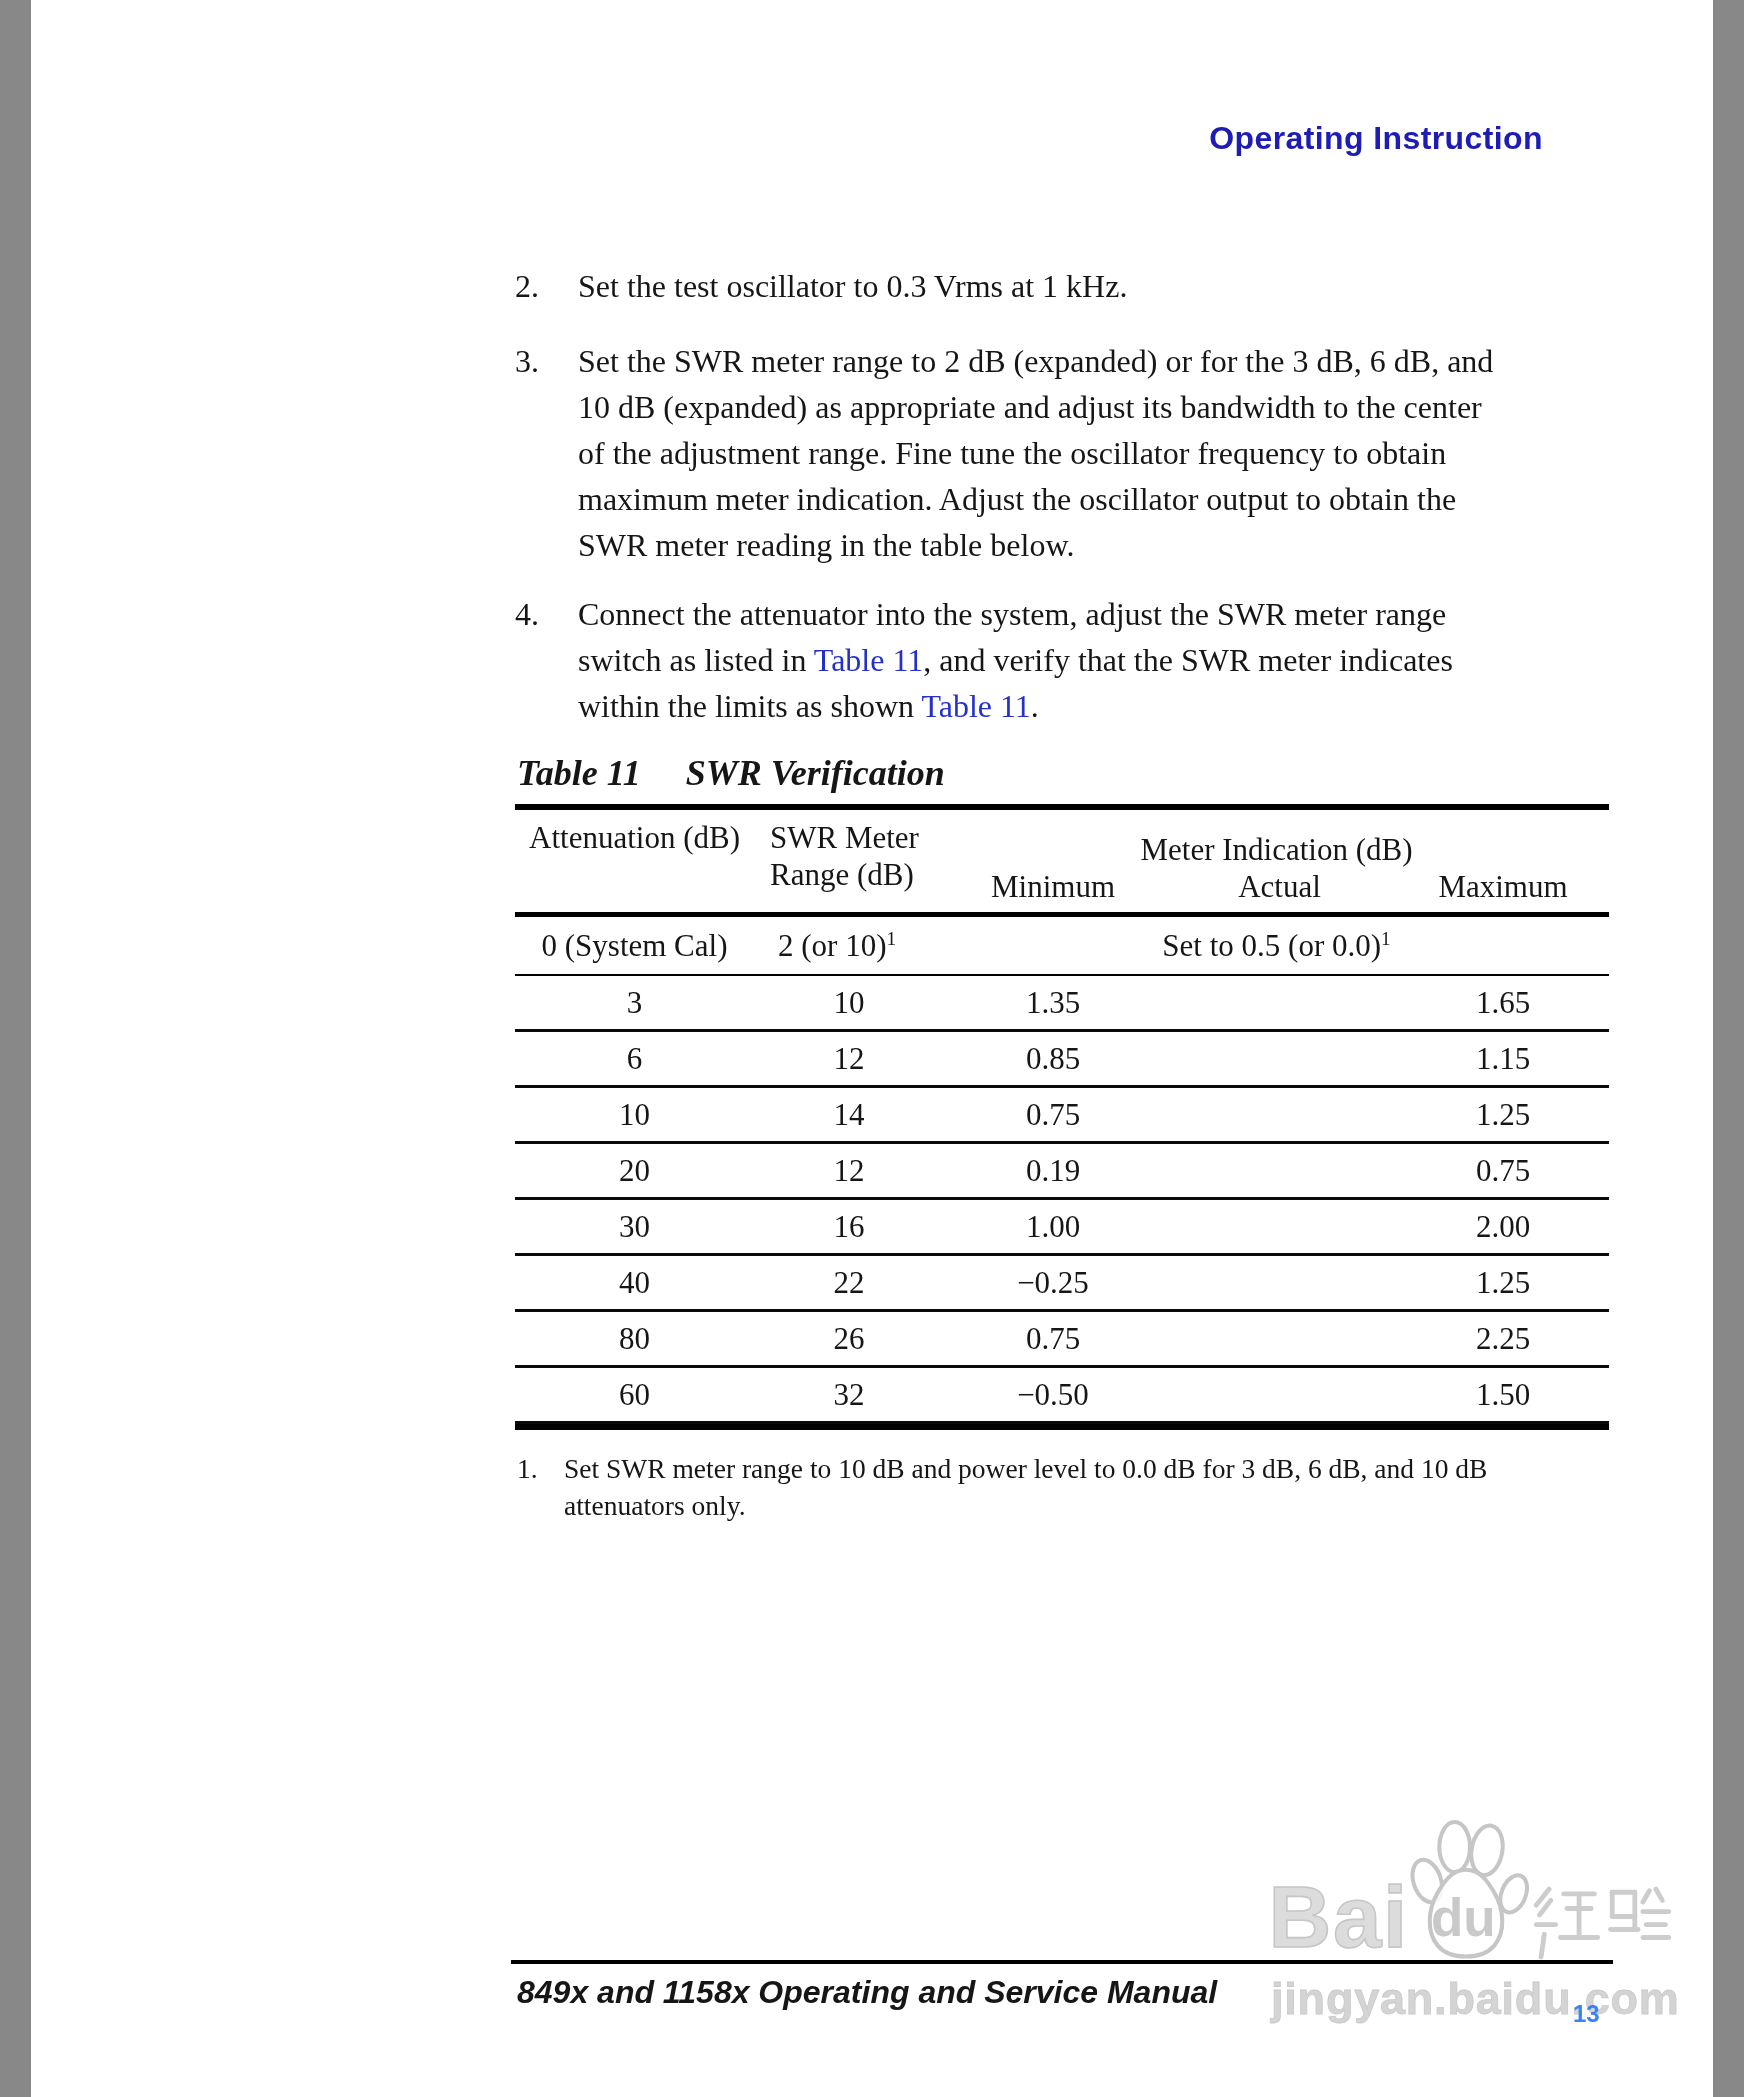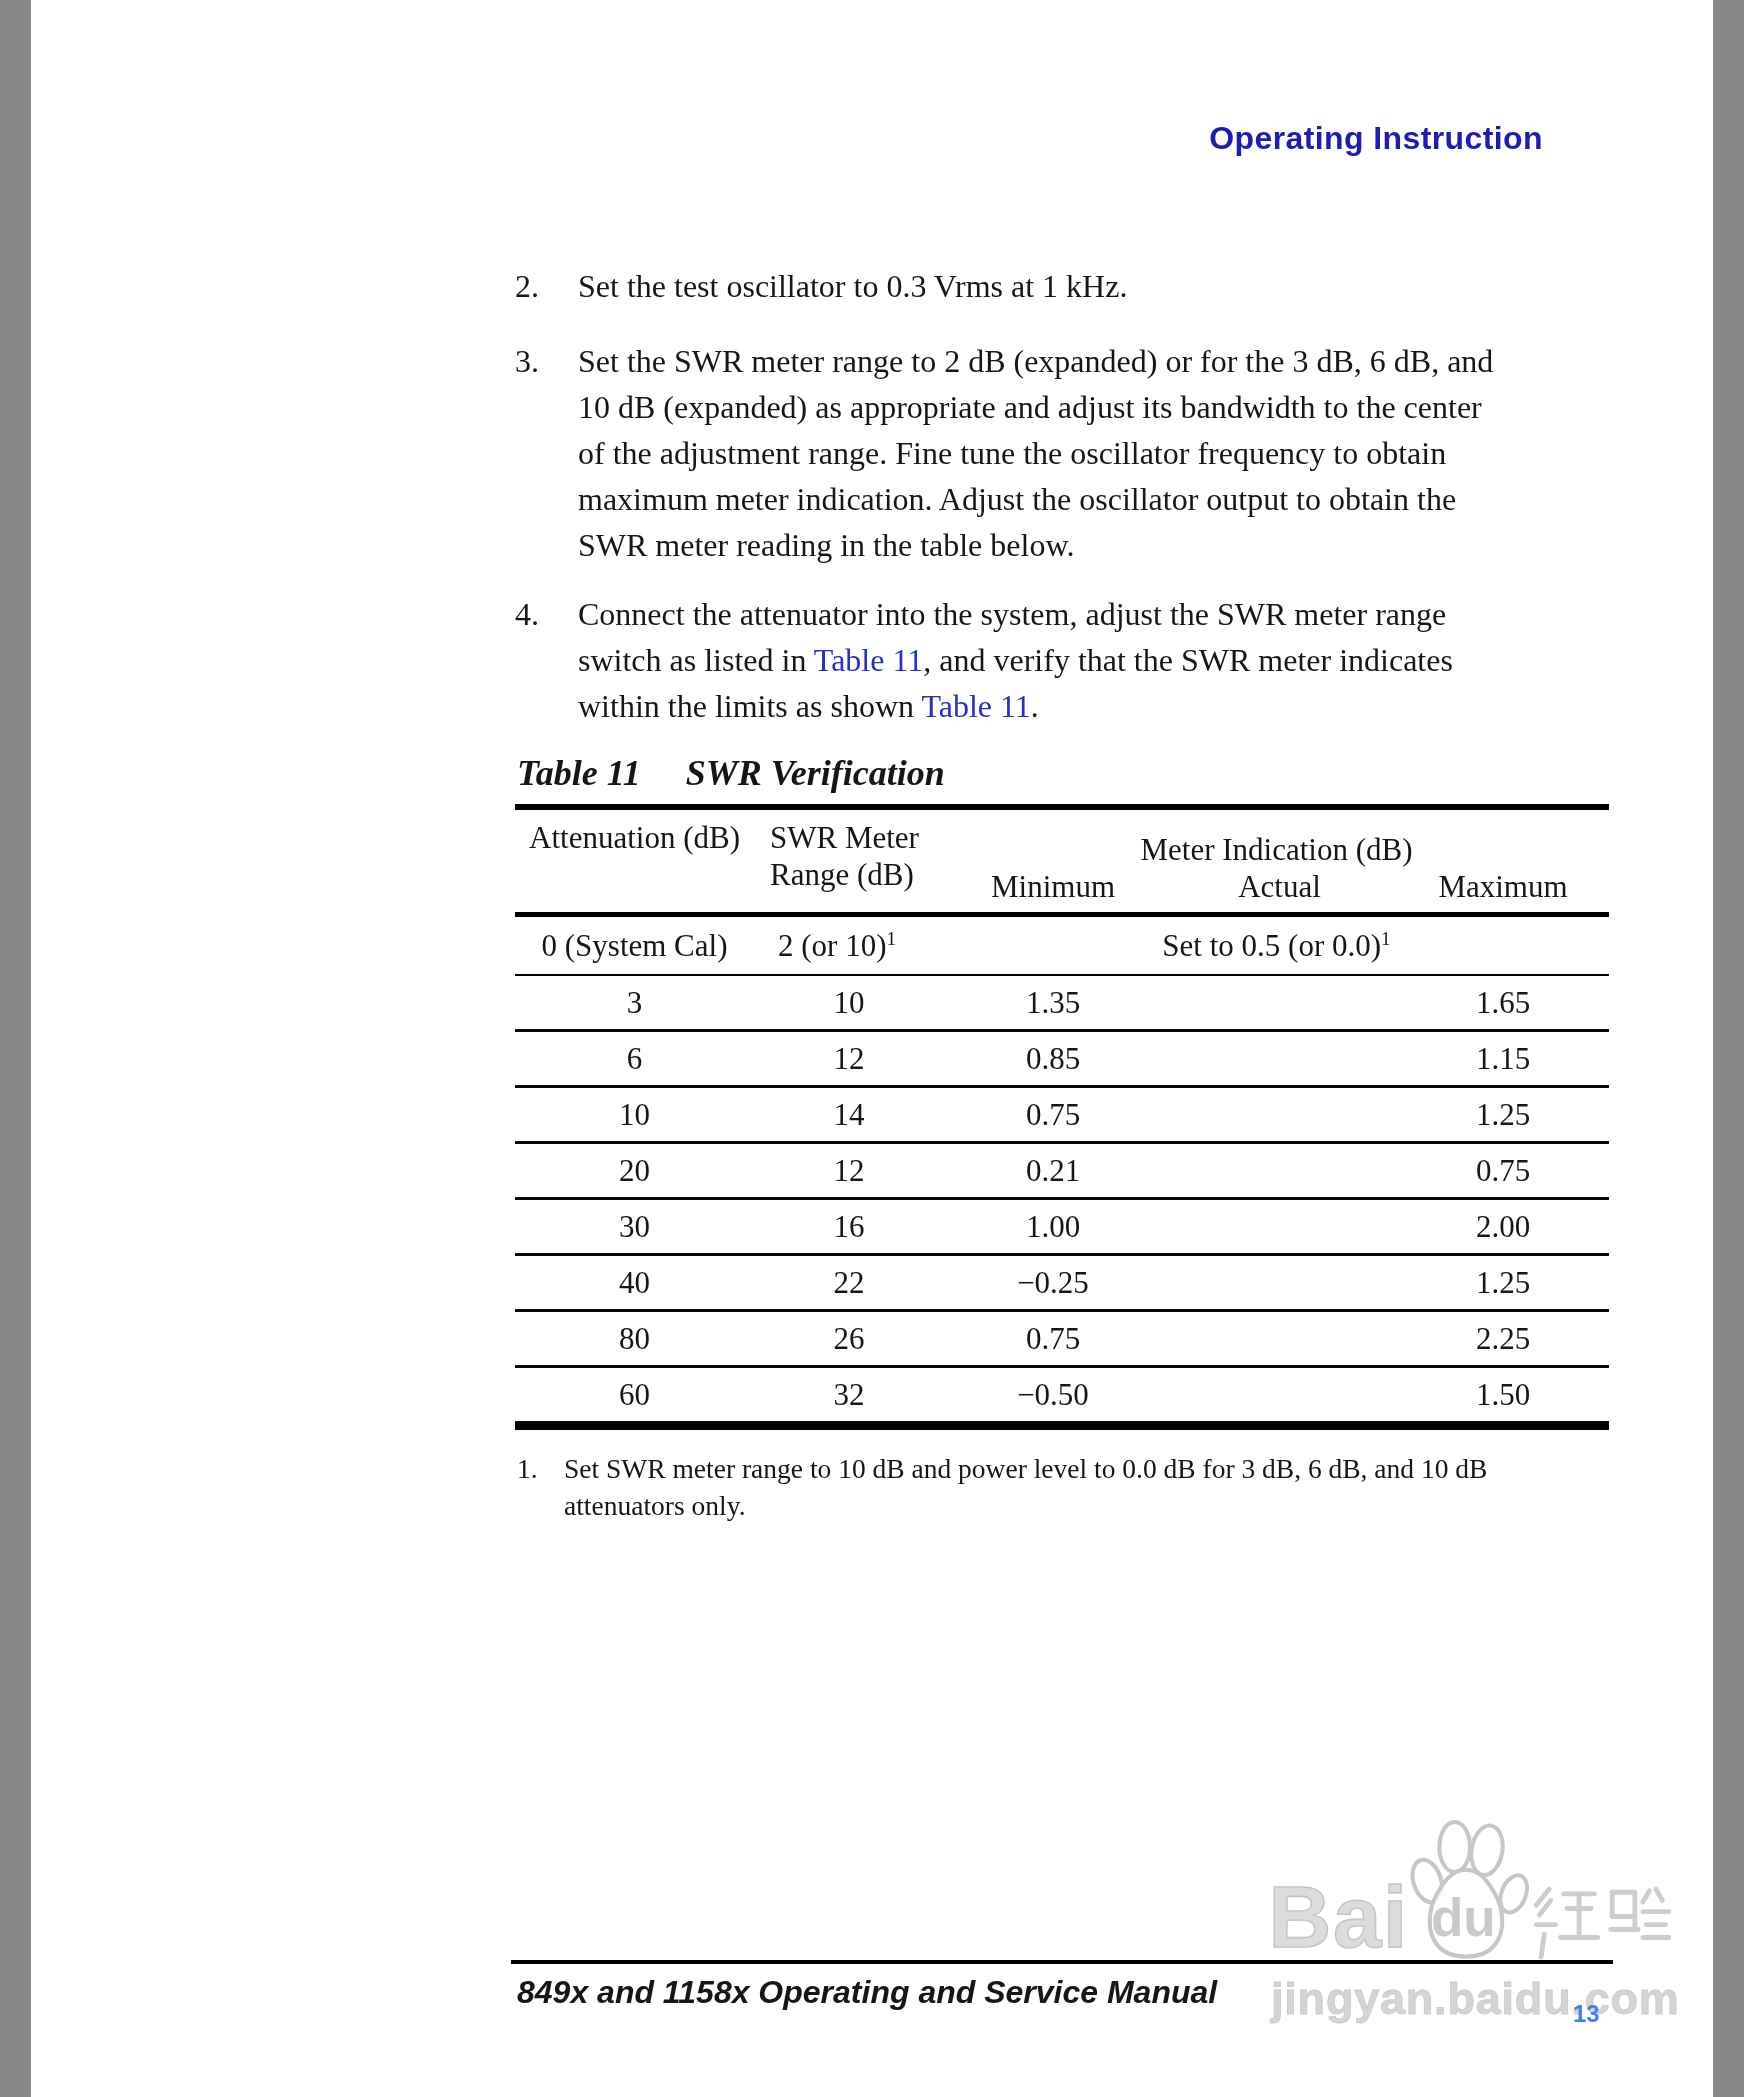--- a/index.html
+++ b/index.html
@@ -169,21 +169,21 @@
     <div class="trow tgrid">
       <div class="cell-c">10</div>
       <div class="cell-c">14</div>
       <div class="cell-c">0.75</div>
       <div></div>
       <div class="cell-c">1.25</div>
     </div>
     <div class="trow tgrid">
       <div class="cell-c">20</div>
       <div class="cell-c">12</div>
-      <div class="cell-c">0.21</div>
+      <div class="cell-c">0.19</div>
       <div></div>
       <div class="cell-c">0.75</div>
     </div>
     <div class="trow tgrid">
       <div class="cell-c">30</div>
       <div class="cell-c">16</div>
       <div class="cell-c">1.00</div>
       <div></div>
       <div class="cell-c">2.00</div>
     </div>

